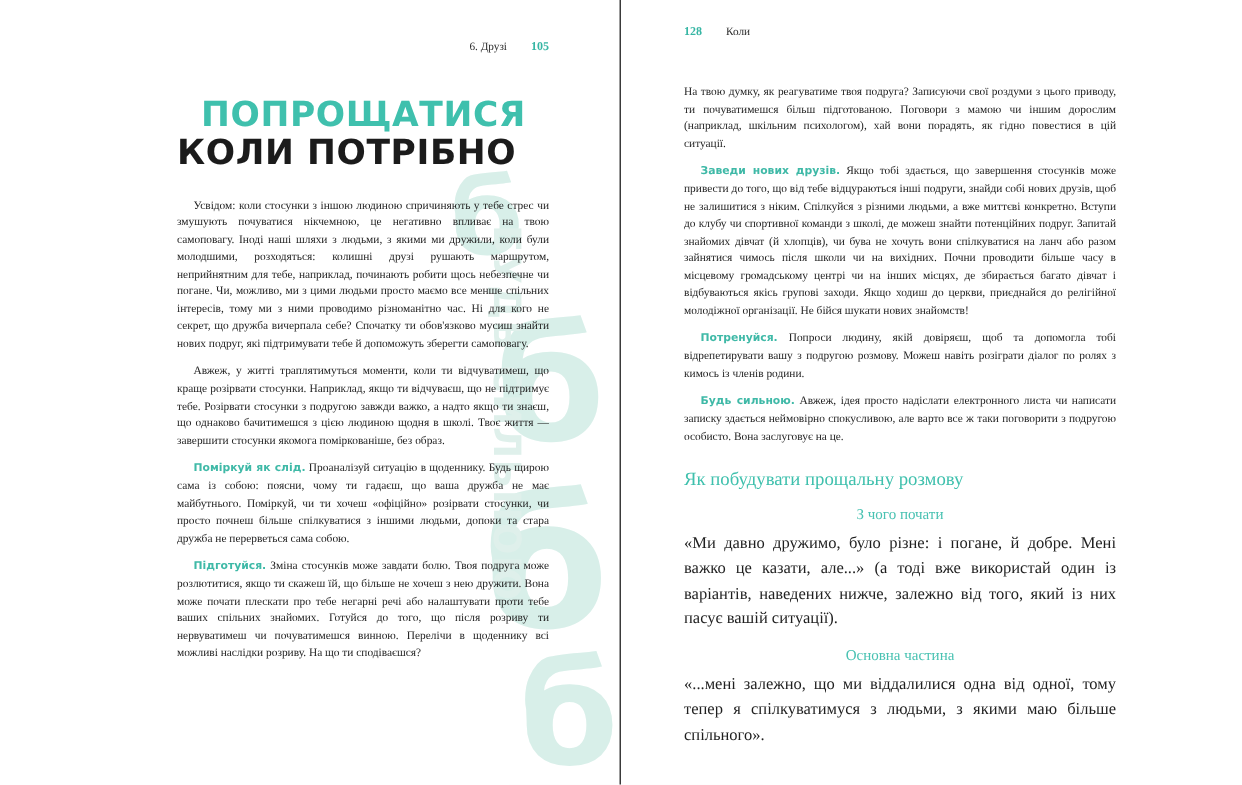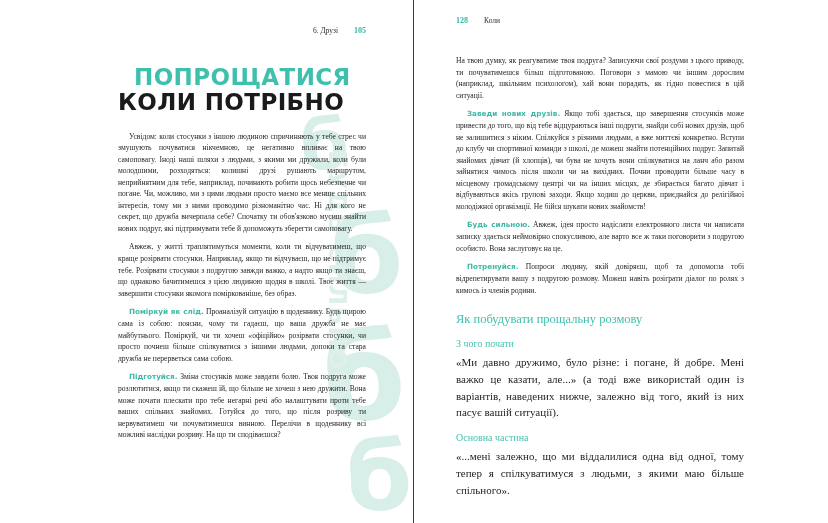--- a/index.html
+++ b/index.html
@@ -124,20 +124,21 @@
     font-size:12.5px;
     color:#3fc0ad;
     margin:16px 0 9px 0;
   }
   .sect-h2{
     position:relative;z-index:5;
     font-family:"Liberation Serif",serif;
     font-size:10px;
     color:#49c2b2;
     margin:11px 0 5px 0;
+    text-align:center;
   }
   .quote{
     position:relative;z-index:5;
     font-family:"Liberation Serif",serif;
     font-size:11px;
     line-height:1.52;
     color:#1f1f1f;
     text-align:justify;
     margin:0;
   }
@@ -183,23 +184,23 @@
     <div class="runhead right-head">
       <span class="folio">128</span>
       <span>Коли</span>
     </div>
 
     <div class="body">
       <p class="noindent">На твою думку, як реагуватиме твоя подруга? Записуючи свої роздуми з цього приводу, ти почуватимешся більш підготованою. Поговори з мамою чи іншим дорослим (наприклад, шкільним психологом), хай вони порадять, як гідно повестися в цій ситуації.</p>
 
       <p class="gap"><span class="lead-in">Заведи нових друзів.</span> <span>Якщо тобі здається, що завершення стосунків може привести до того, що від тебе відцураються інші подруги, знайди собі нових друзів, щоб не залишитися з ніким. Спілкуйся з різними людьми, а вже миттєві конкретно. Вступи до клубу чи спортивної команди з школі, де можеш знайти потенційних подруг. Запитай знайомих дівчат (й хлопців), чи бува не хочуть вони спілкуватися на ланч або разом зайнятися чимось після школи чи на вихідних. Почни проводити більше часу в місцевому громадському центрі чи на інших місцях, де збирається багато дівчат і відбуваються якісь групові заходи. Якщо ходиш до церкви, приєднайся до релігійної молодіжної організації. Не бійся шукати нових знайомств!</span></p>
 
+      <p class="gap"><span class="lead-in">Потренуйся.</span> <span>Попроси людину, якій довіряєш, щоб та допомогла тобі відрепетирувати вашу з подругою розмову. Можеш навіть розіграти діалог по ролях з кимось із членів родини.</span></p>
+
       <p class="gap"><span class="lead-in">Будь сильною.</span> <span>Авжеж, ідея просто надіслати електронного листа чи написати записку здається неймовірно спокусливою, але варто все ж таки поговорити з подругою особисто. Вона заслуговує на це.</span></p>
-
-      <p class="gap"><span class="lead-in">Потренуйся.</span> <span>Попроси людину, якій довіряєш, щоб та допомогла тобі відрепетирувати вашу з подругою розмову. Можеш навіть розіграти діалог по ролях з кимось із членів родини.</span></p>
     </div>
 
     <div class="sect-h1">Як побудувати прощальну розмову</div>
 
     <div class="sect-h2">З чого почати</div>
     <p class="quote">«Ми давно дружимо, було різне: і погане, й добре. Мені важко це казати, але...» (а тоді вже використай один із варіантів, наведених нижче, залежно від того, який із них пасує вашій ситуації).</p>
 
     <div class="sect-h2">Основна частина</div>
     <p class="quote">«...мені залежно, що ми віддалилися одна від одної, тому тепер я спілкуватимуся з людьми, з якими маю більше спільного».</p>
 

